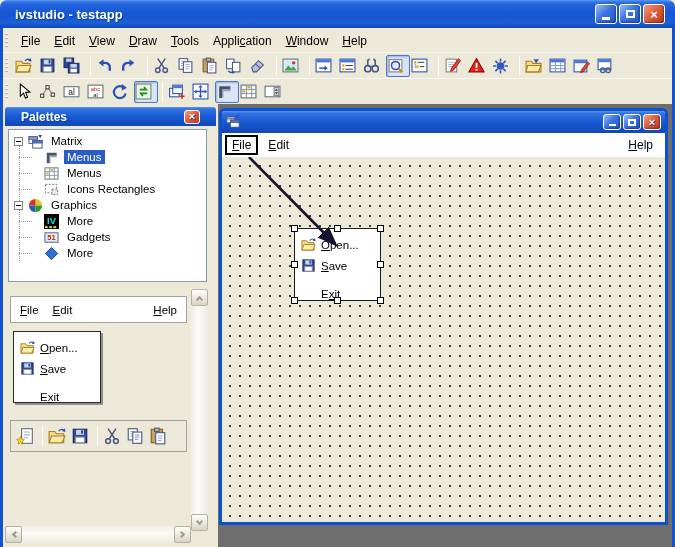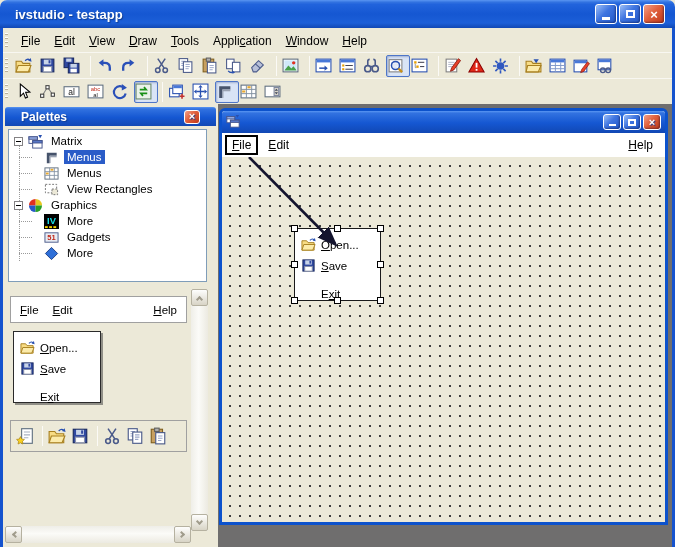--- a/index.html
+++ b/index.html
@@ -520,21 +520,21 @@
             </span>
             <span class="tree-label">Menus</span>
           </div>
           <div class="tree-row lvl1">
             <span class="icon">
               <svg viewBox="0 0 16 16" xmlns="http://www.w3.org/2000/svg">
                 <rect x="1.5" y="2.5" width="12" height="9" fill="none" stroke="#707070" stroke-dasharray="2 1.6"></rect>
                 <rect x="8.5" y="7.5" width="6" height="6" fill="#ECE9D8" stroke="#707070" stroke-dasharray="2 1.6"></rect>
               </svg>
             </span>
-            <span class="tree-label">View Rectangles</span>
+            <span class="tree-label">Icons Rectangles</span>
           </div>
           <div class="tree-row lvl0">
             <span class="expander"></span>
             <span class="icon">
               <svg viewBox="0 0 16 16" xmlns="http://www.w3.org/2000/svg">
                 <path d="M8 1 a7 7 0 0 1 7 7 h-7 z" fill="#E8C820"></path>
                 <path d="M8 1 a7 7 0 0 0 -7 7 h7 z" fill="#E03020"></path>
                 <path d="M1 8 a7 7 0 0 0 7 7 v-7 z" fill="#2858C8"></path>
                 <path d="M15 8 a7 7 0 0 1 -7 7 v-7 z" fill="#28A028"></path>
               </svg>

